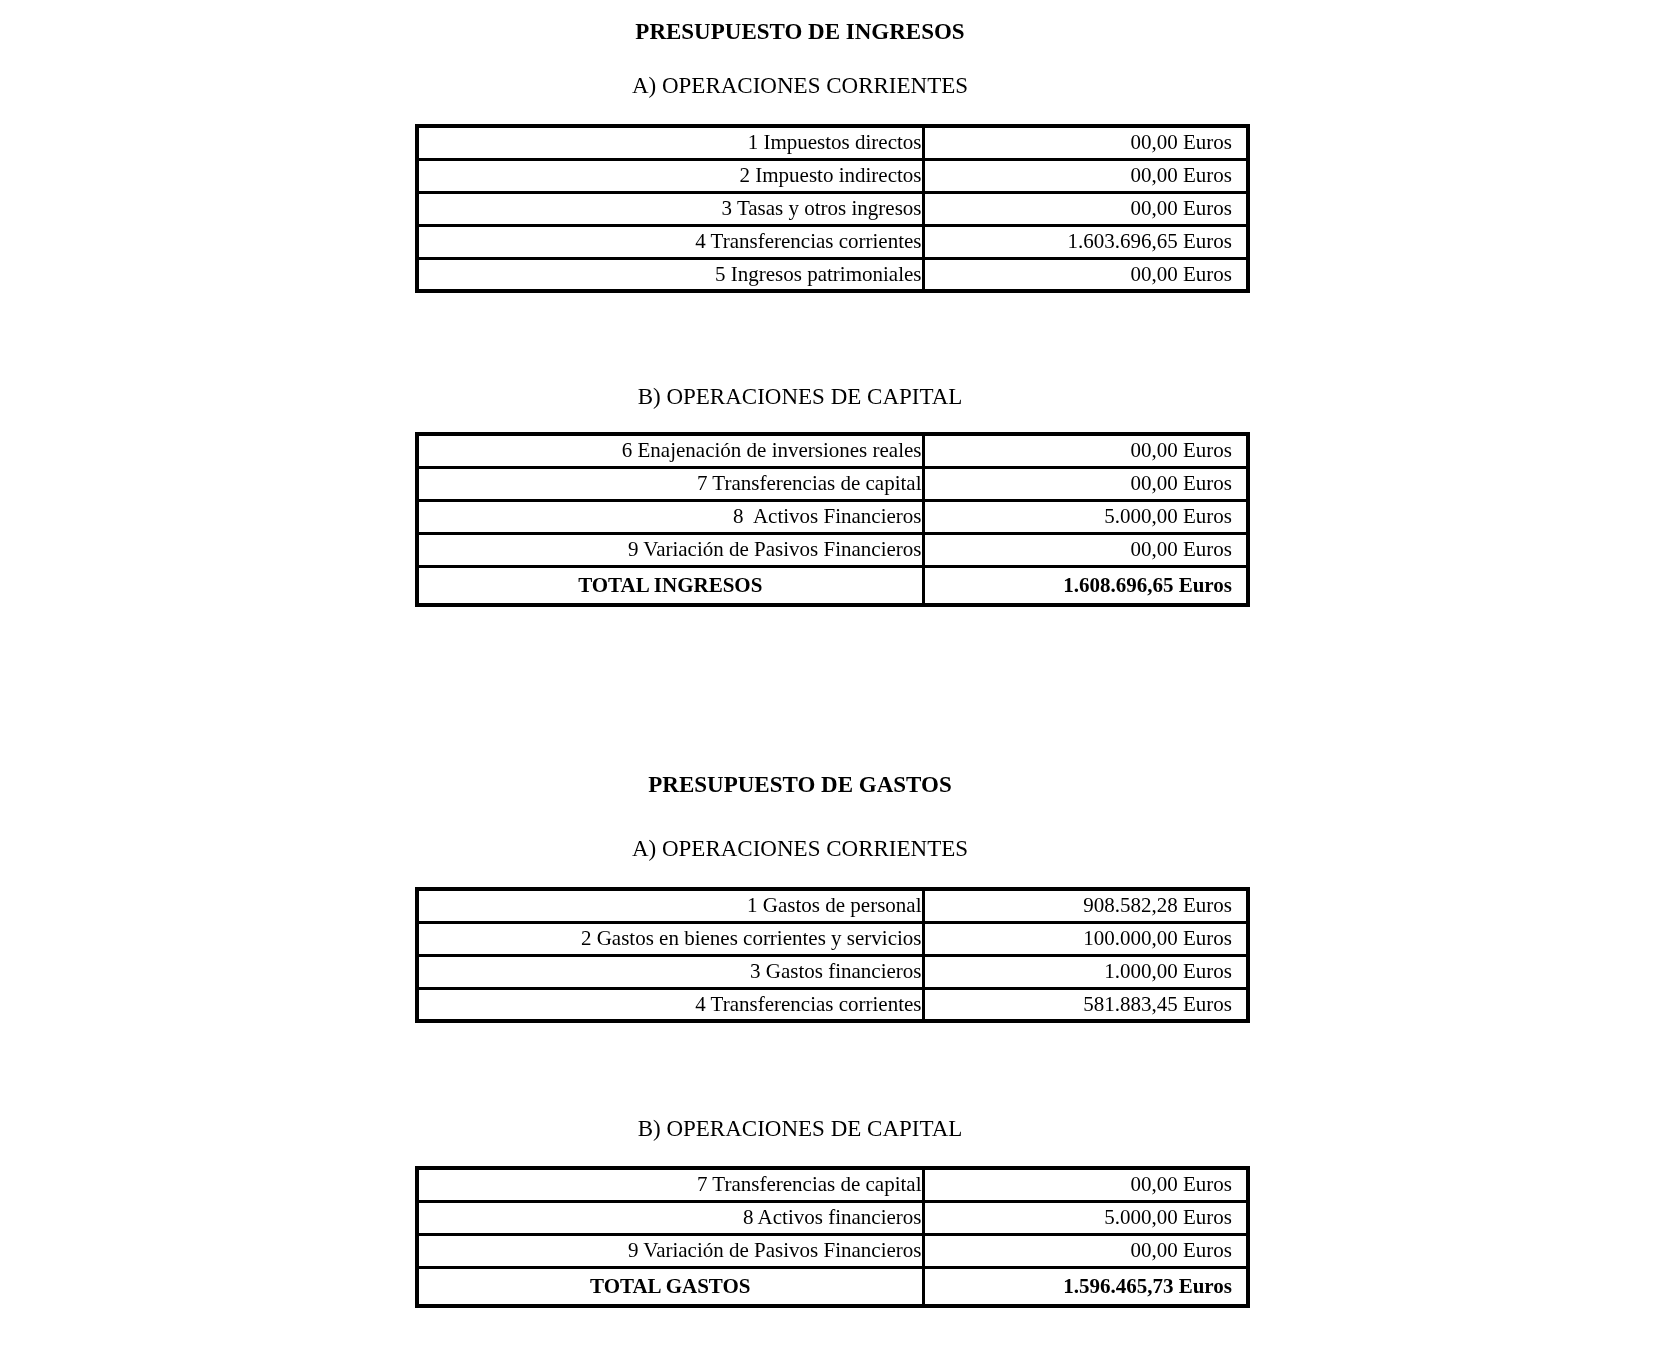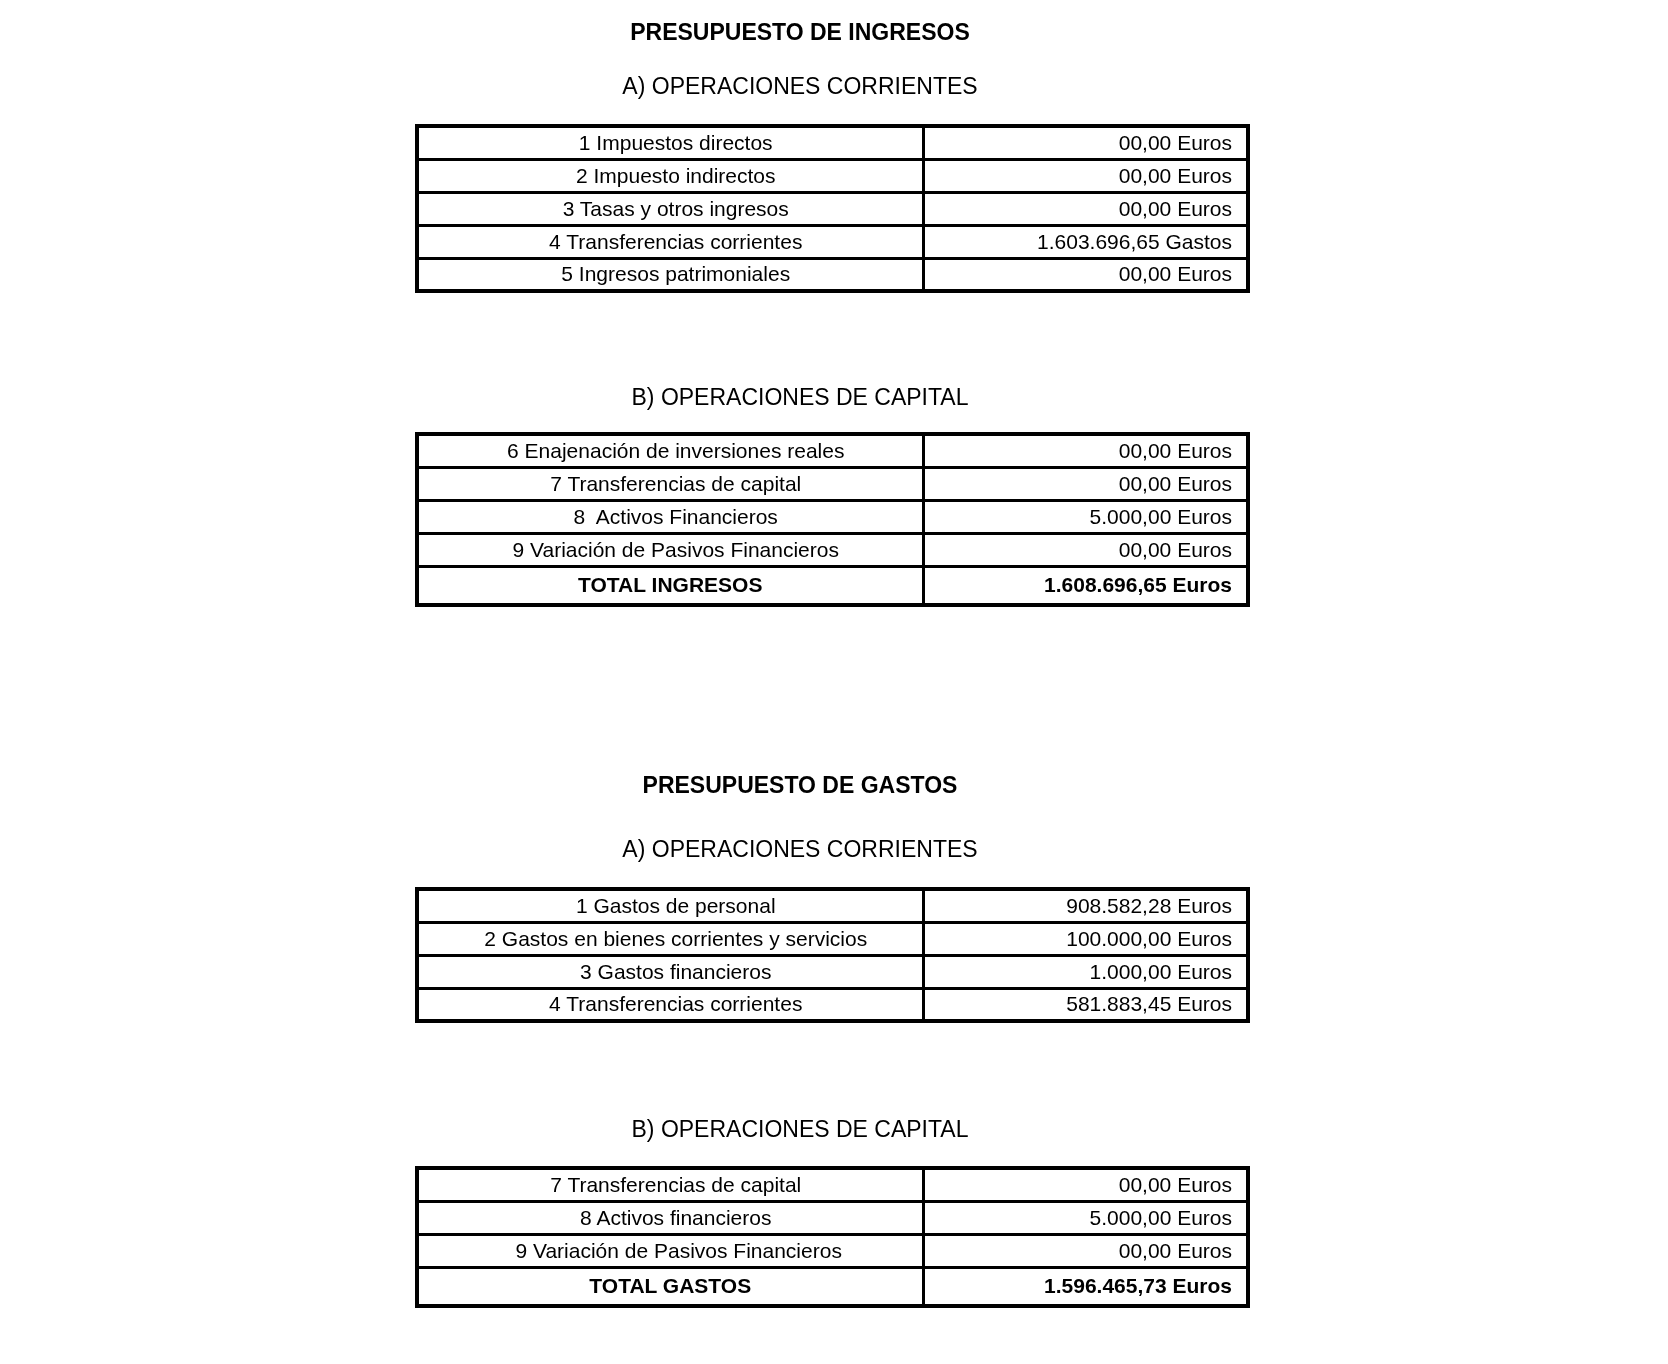--- a/index.html
+++ b/index.html
@@ -7,20 +7,21 @@
     background: #ffffff;
     font-family: "Liberation Sans", "DejaVu Sans", sans-serif;
     color: #000000;
   }
   .page {
     position: relative;
     width: 1522px;
     height: 1364px;
     background: #ffffff;
     overflow: hidden;
+    font-family: Liberation Serif, serif;
   }
   
   .heading-band {
     position: absolute;
     left: 0;
     width: 1600px;
     text-align: center;
   }
   .budget-title {
     font-size: 23px;
@@ -43,21 +44,21 @@
     border: 3px solid #000000;
     font-size: 21px;
     height: 33px;
     vertical-align: middle;
     overflow: hidden;
   }
   table.budget-table { border: 4px solid #000000; }
   col.c-label { width: 506px; }
   col.c-value { width: 325px; }
   td.label {
-    text-align: center;
+    text-align: right;
     padding-left: 11px;
     white-space: pre;
   }
   td.value {
     text-align: right;
     padding-right: 14px;
     white-space: pre;
   }
   tr.total-row td {
     height: 39px;
@@ -90,21 +91,21 @@
       <tr>
         <td class="label">2 Impuesto indirectos</td>
         <td class="value">00,00 Euros</td>
       </tr>
       <tr>
         <td class="label">3 Tasas y otros ingresos</td>
         <td class="value">00,00 Euros</td>
       </tr>
       <tr>
         <td class="label">4 Transferencias corrientes</td>
-        <td class="value">1.603.696,65 Gastos</td>
+        <td class="value">1.603.696,65 Euros</td>
       </tr>
       <tr>
         <td class="label">5 Ingresos patrimoniales</td>
         <td class="value">00,00 Euros</td>
       </tr>
     </tbody>
   </table>
 
   <div class="heading-band section-heading" style="top: 384px;">B) OPERACIONES DE CAPITAL</div>
 

